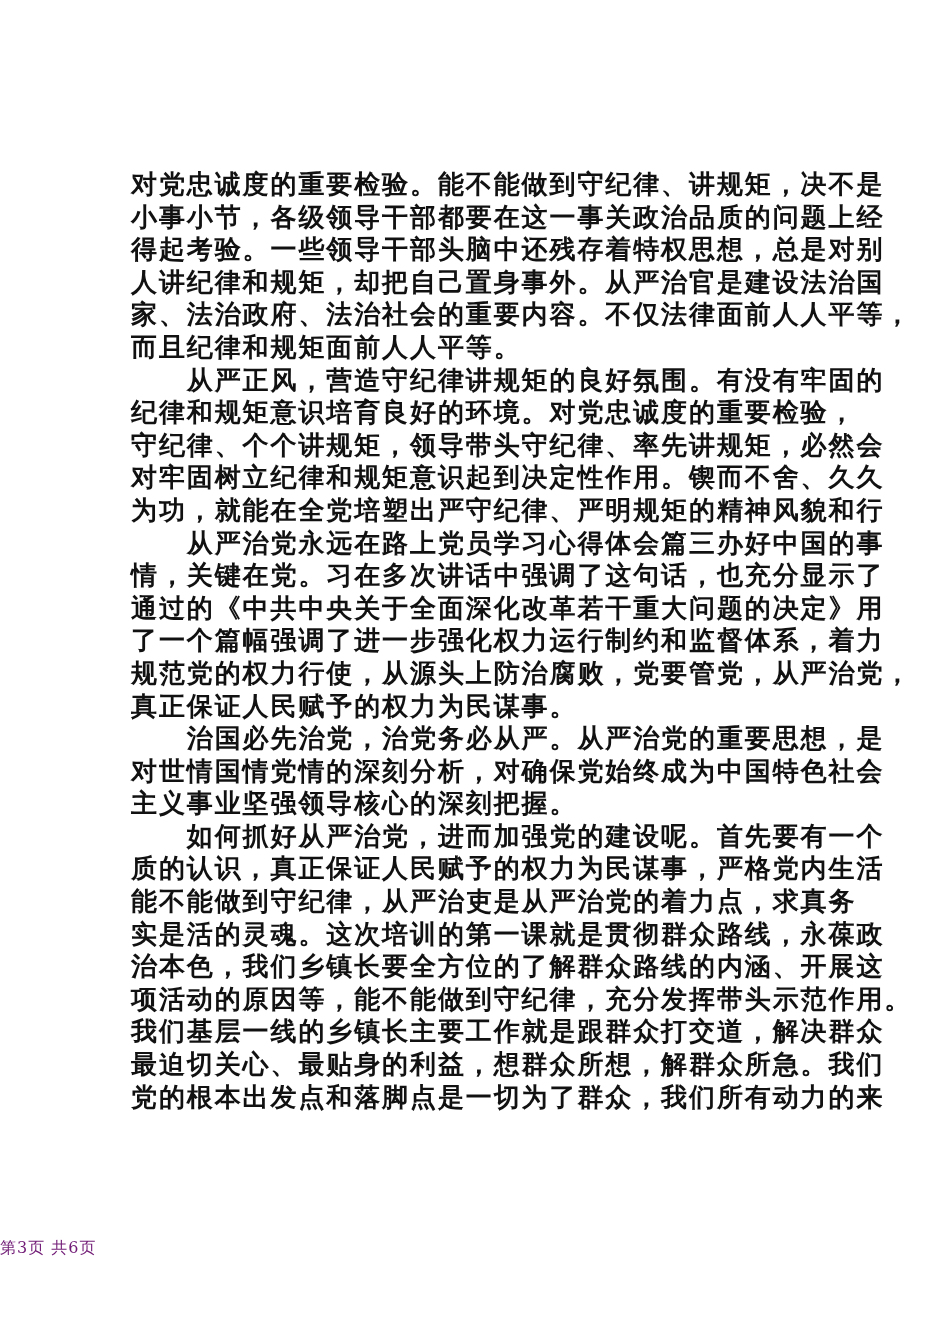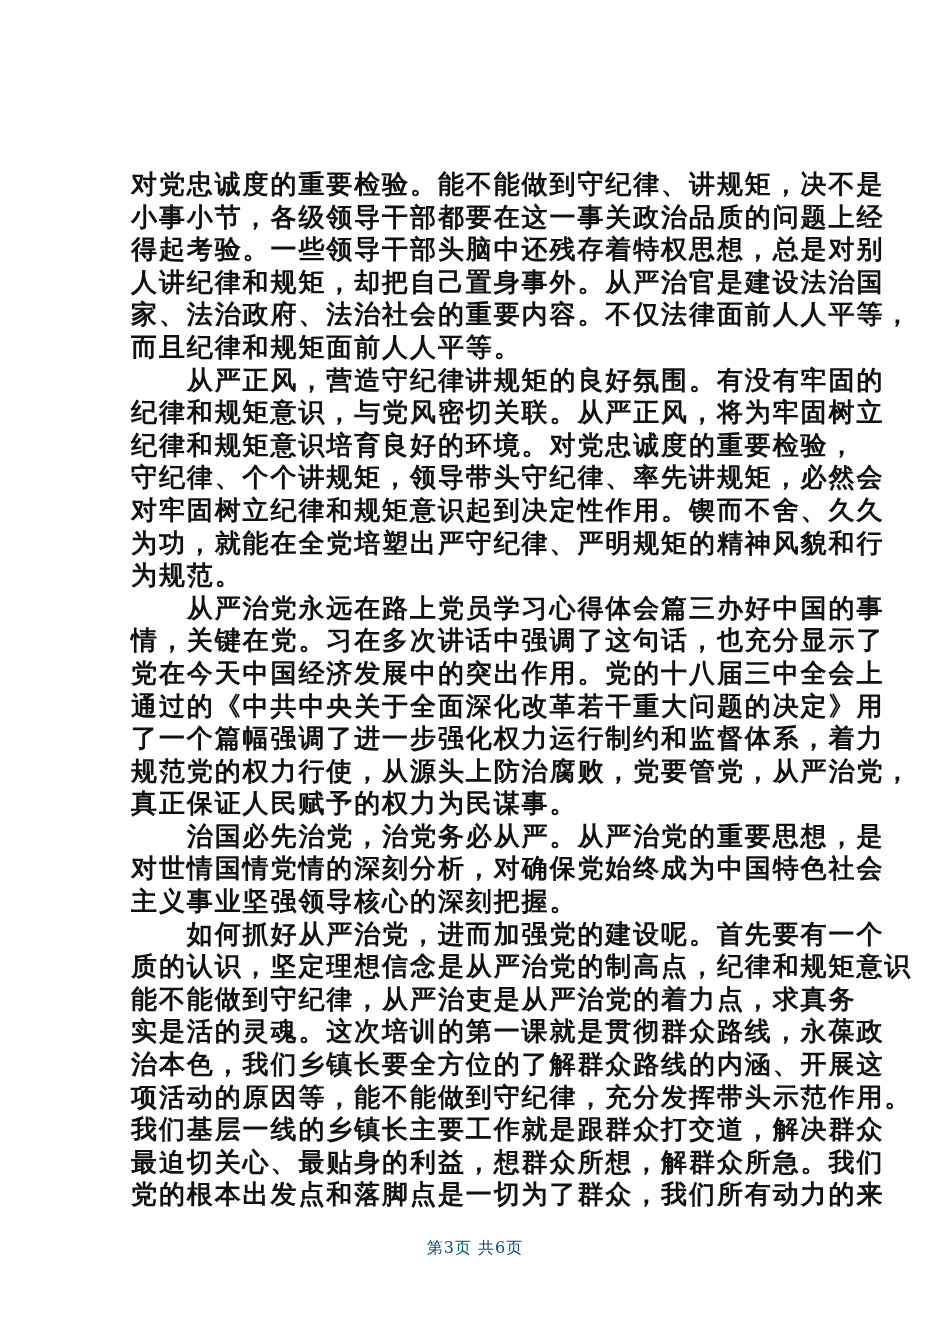--- a/index.html
+++ b/index.html
@@ -27,55 +27,52 @@
       font-size: 26px;
       letter-spacing: 1.9px;
       white-space: nowrap;
       font-weight: bold;
     }
     .footer {
       position: absolute;
       top: 1238px;
       left: 0;
       width: 950px;
-      text-align: center;
+      text-align: left;
       font-size: 16px;
       letter-spacing: 1px;
-      color: #0c4a6e;
+      color: #701a75;
     }
   </style>
 </head>
 <body>
 
 <div class="page">
   <div class="line">对党忠诚度的重要检验。能不能做到守纪律、讲规矩，决不是</div>
   <div class="line">小事小节，各级领导干部都要在这一事关政治品质的问题上经</div>
   <div class="line">得起考验。一些领导干部头脑中还残存着特权思想，总是对别</div>
   <div class="line">人讲纪律和规矩，却把自己置身事外。从严治官是建设法治国</div>
   <div class="line">家、法治政府、法治社会的重要内容。不仅法律面前人人平等，</div>
   <div class="line">而且纪律和规矩面前人人平等。</div>
   <div class="line">　　从严正风，营造守纪律讲规矩的良好氛围。有没有牢固的</div>
-  <div class="line">纪律和规矩意识，与党风密切关联。从严正风，将为牢固树立</div>
   <div class="line">纪律和规矩意识培育良好的环境。对党忠诚度的重要检验，</div>
   <div class="line">守纪律、个个讲规矩，领导带头守纪律、率先讲规矩，必然会</div>
   <div class="line">对牢固树立纪律和规矩意识起到决定性作用。锲而不舍、久久</div>
   <div class="line">为功，就能在全党培塑出严守纪律、严明规矩的精神风貌和行</div>
-  <div class="line">为规范。</div>
   <div class="line">　　从严治党永远在路上党员学习心得体会篇三办好中国的事</div>
   <div class="line">情，关键在党。习在多次讲话中强调了这句话，也充分显示了</div>
-  <div class="line">党在今天中国经济发展中的突出作用。党的十八届三中全会上</div>
   <div class="line">通过的《中共中央关于全面深化改革若干重大问题的决定》用</div>
   <div class="line">了一个篇幅强调了进一步强化权力运行制约和监督体系，着力</div>
   <div class="line">规范党的权力行使，从源头上防治腐败，党要管党，从严治党，</div>
   <div class="line">真正保证人民赋予的权力为民谋事。</div>
   <div class="line">　　治国必先治党，治党务必从严。从严治党的重要思想，是</div>
   <div class="line">对世情国情党情的深刻分析，对确保党始终成为中国特色社会</div>
   <div class="line">主义事业坚强领导核心的深刻把握。</div>
   <div class="line">　　如何抓好从严治党，进而加强党的建设呢。首先要有一个</div>
-  <div class="line">质的认识，坚定理想信念是从严治党的制高点，纪律和规矩意识</div>
+  <div class="line">质的认识，真正保证人民赋予的权力为民谋事，严格党内生活</div>
   <div class="line">能不能做到守纪律，从严治吏是从严治党的着力点，求真务</div>
   <div class="line">实是活的灵魂。这次培训的第一课就是贯彻群众路线，永葆政</div>
   <div class="line">治本色，我们乡镇长要全方位的了解群众路线的内涵、开展这</div>
   <div class="line">项活动的原因等，能不能做到守纪律，充分发挥带头示范作用。</div>
   <div class="line">我们基层一线的乡镇长主要工作就是跟群众打交道，解决群众</div>
   <div class="line">最迫切关心、最贴身的利益，想群众所想，解群众所急。我们</div>
   <div class="line">党的根本出发点和落脚点是一切为了群众，我们所有动力的来</div>
 </div>
 
 <div class="footer">第3页 共6页</div>

